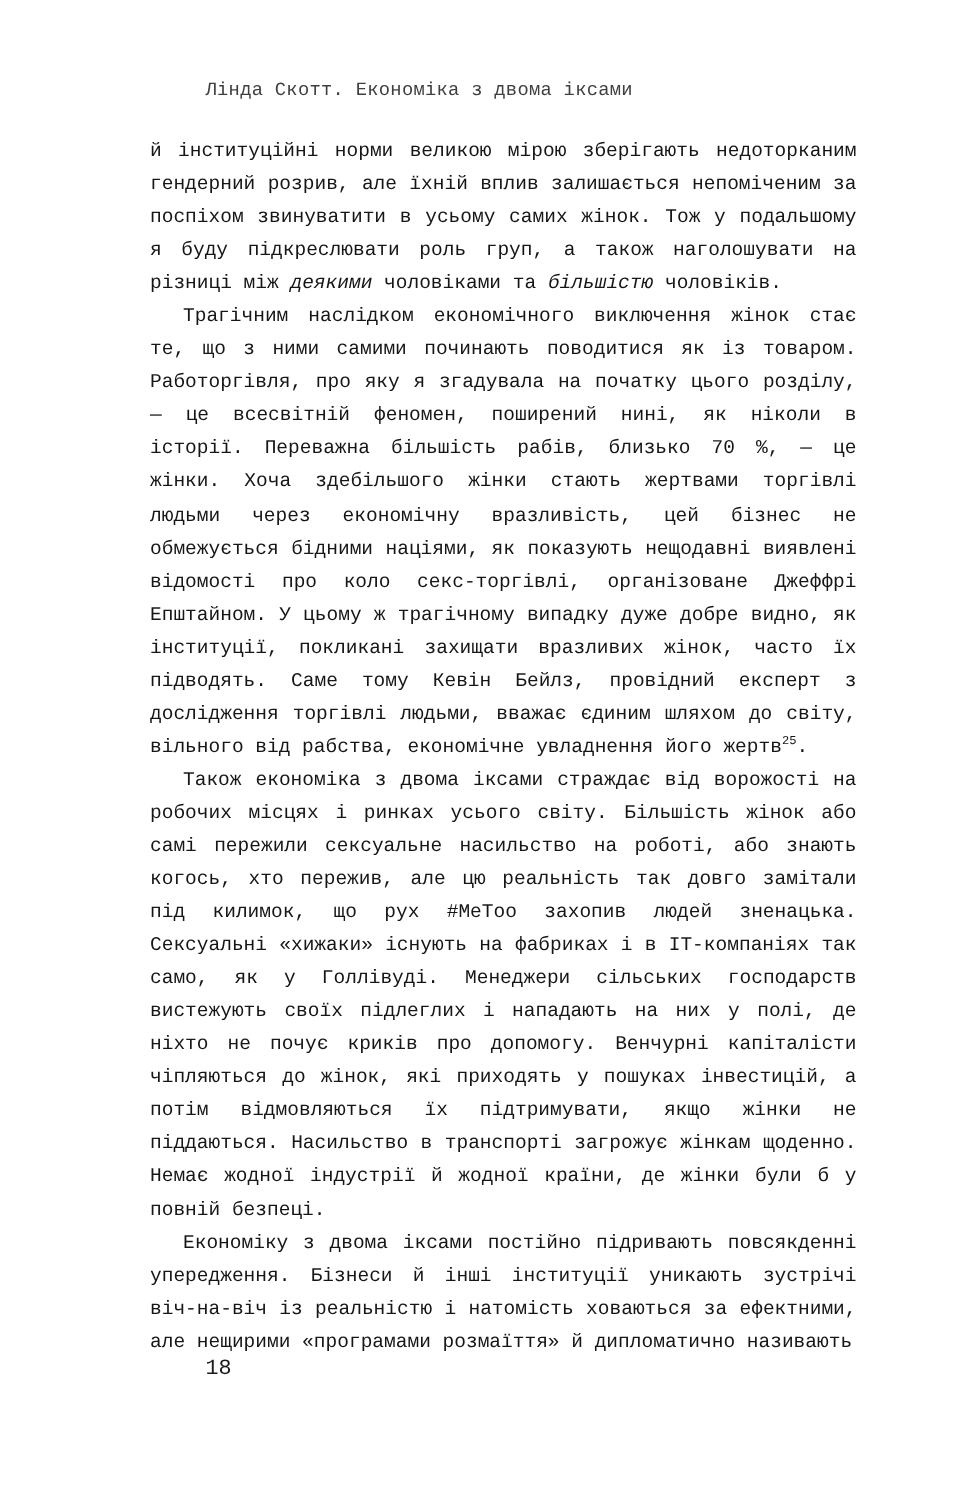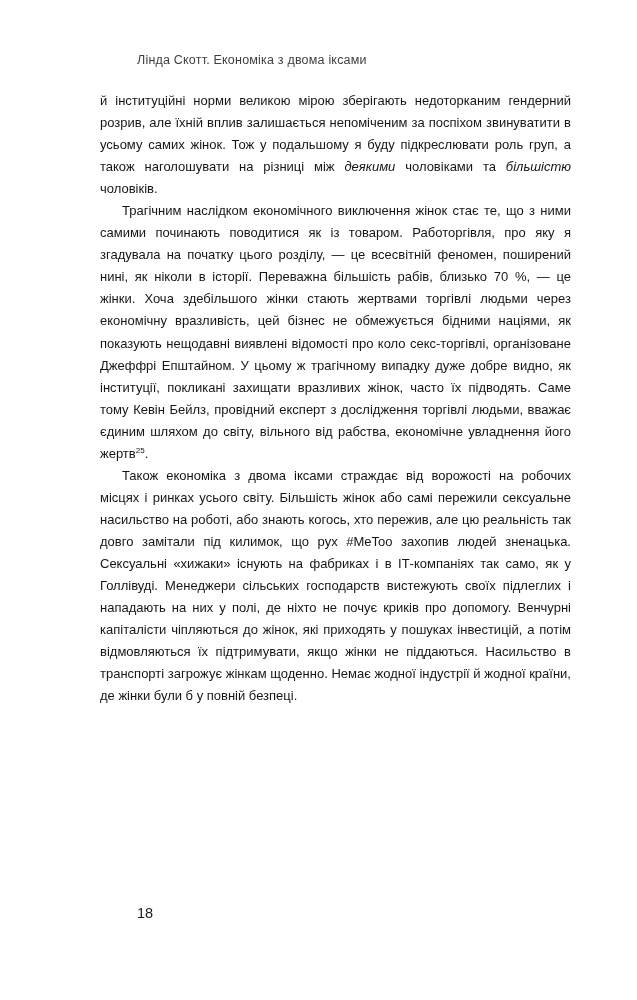--- a/index.html
+++ b/index.html
@@ -6,21 +6,21 @@
     margin: 0;
     padding: 0;
     background: #ffffff;
   }
   .page {
     position: relative;
     width: 588px;
     height: 1000px;
     background: #ffffff;
     overflow: hidden;
-    font-family: Liberation Sans, sans-serif;
+    font-family: Liberation Mono, monospace;
     color: #1c1c1c;
   }
   .running-header {
     position: absolute;
     top: 52px;
     left: 137px;
     font-size: 12.5px;
     line-height: 16px;
     color: #3f3f3f;
     letter-spacing: 0.2px;
@@ -63,16 +63,17 @@
 </head>
 <body>
 
 <div class="page">
   <div class="running-header">Лінда Скотт. Економіка з двома іксами</div>
 
   <div class="body-text">
       <p class=""><span>й інституційні норми великою мірою зберігають недоторканим гендерний розрив, але їхній вплив залишається непоміченим за поспіхом звинуватити в усьому самих жінок. Тож у подальшому я буду підкреслювати роль груп, а також наголошувати на різниці між </span><em>деякими</em><span> чоловіками та </span><em>більшістю</em><span> чоловіків.</span></p>
       <p class="indent"><span>Трагічним наслідком економічного виключення жінок стає те, що з ними самими починають поводитися як із товаром. Работоргівля, про яку я згадувала на початку цього розділу, — це всесвітній феномен, поширений нині, як ніколи в історії. Переважна більшість рабів, близько 70 %, — це жінки. Хоча здебільшого жінки стають жертвами торгівлі людьми через економічну вразливість, цей бізнес не обмежується бідними націями, як показують нещодавні виявлені відомості про коло секс-торгівлі, організоване Джеффрі Епштайном. У цьому ж трагічному випадку дуже добре видно, як інституції, покликані захищати вразливих жінок, часто їх підводять. Саме тому Кевін Бейлз, провідний експерт з дослідження торгівлі людьми, вважає єдиним шляхом до світу, вільного від рабства, економічне увладнення його жертв</span><sup>25</sup><span>.</span></p>
       <p class="indent"><span>Також економіка з двома іксами страждає від ворожості на робочих місцях і ринках усього світу. Більшість жінок або самі пережили сексуальне насильство на роботі, або знають когось, хто пережив, але цю реальність так довго замітали під килимок, що рух #MeToo захопив людей зненацька. Сексуальні «хижаки» існують на фабриках і в ІТ-компаніях так само, як у Голлівуді. Менеджери сільських господарств вистежують своїх підлеглих і нападають на них у полі, де ніхто не почує криків про допомогу. Венчурні капіталісти чіпляються до жінок, які приходять у пошуках інвестицій, а потім відмовляються їх підтримувати, якщо жінки не піддаються. Насильство в транспорті загрожує жінкам щоденно. Немає жодної індустрії й жодної країни, де жінки були б у повній безпеці.</span></p>
+      <p class="indent"><span>Економіку з двома іксами постійно підривають повсякденні упередження. Бізнеси й інші інституції уникають зустрічі віч-на-віч із реальністю і натомість ховаються за ефектними, але нещирими «програмами розмаїття» й дипломатично називають</span></p>
     </div>
 
   <div class="page-number">18</div>
 </div>
 
 </body></html>

